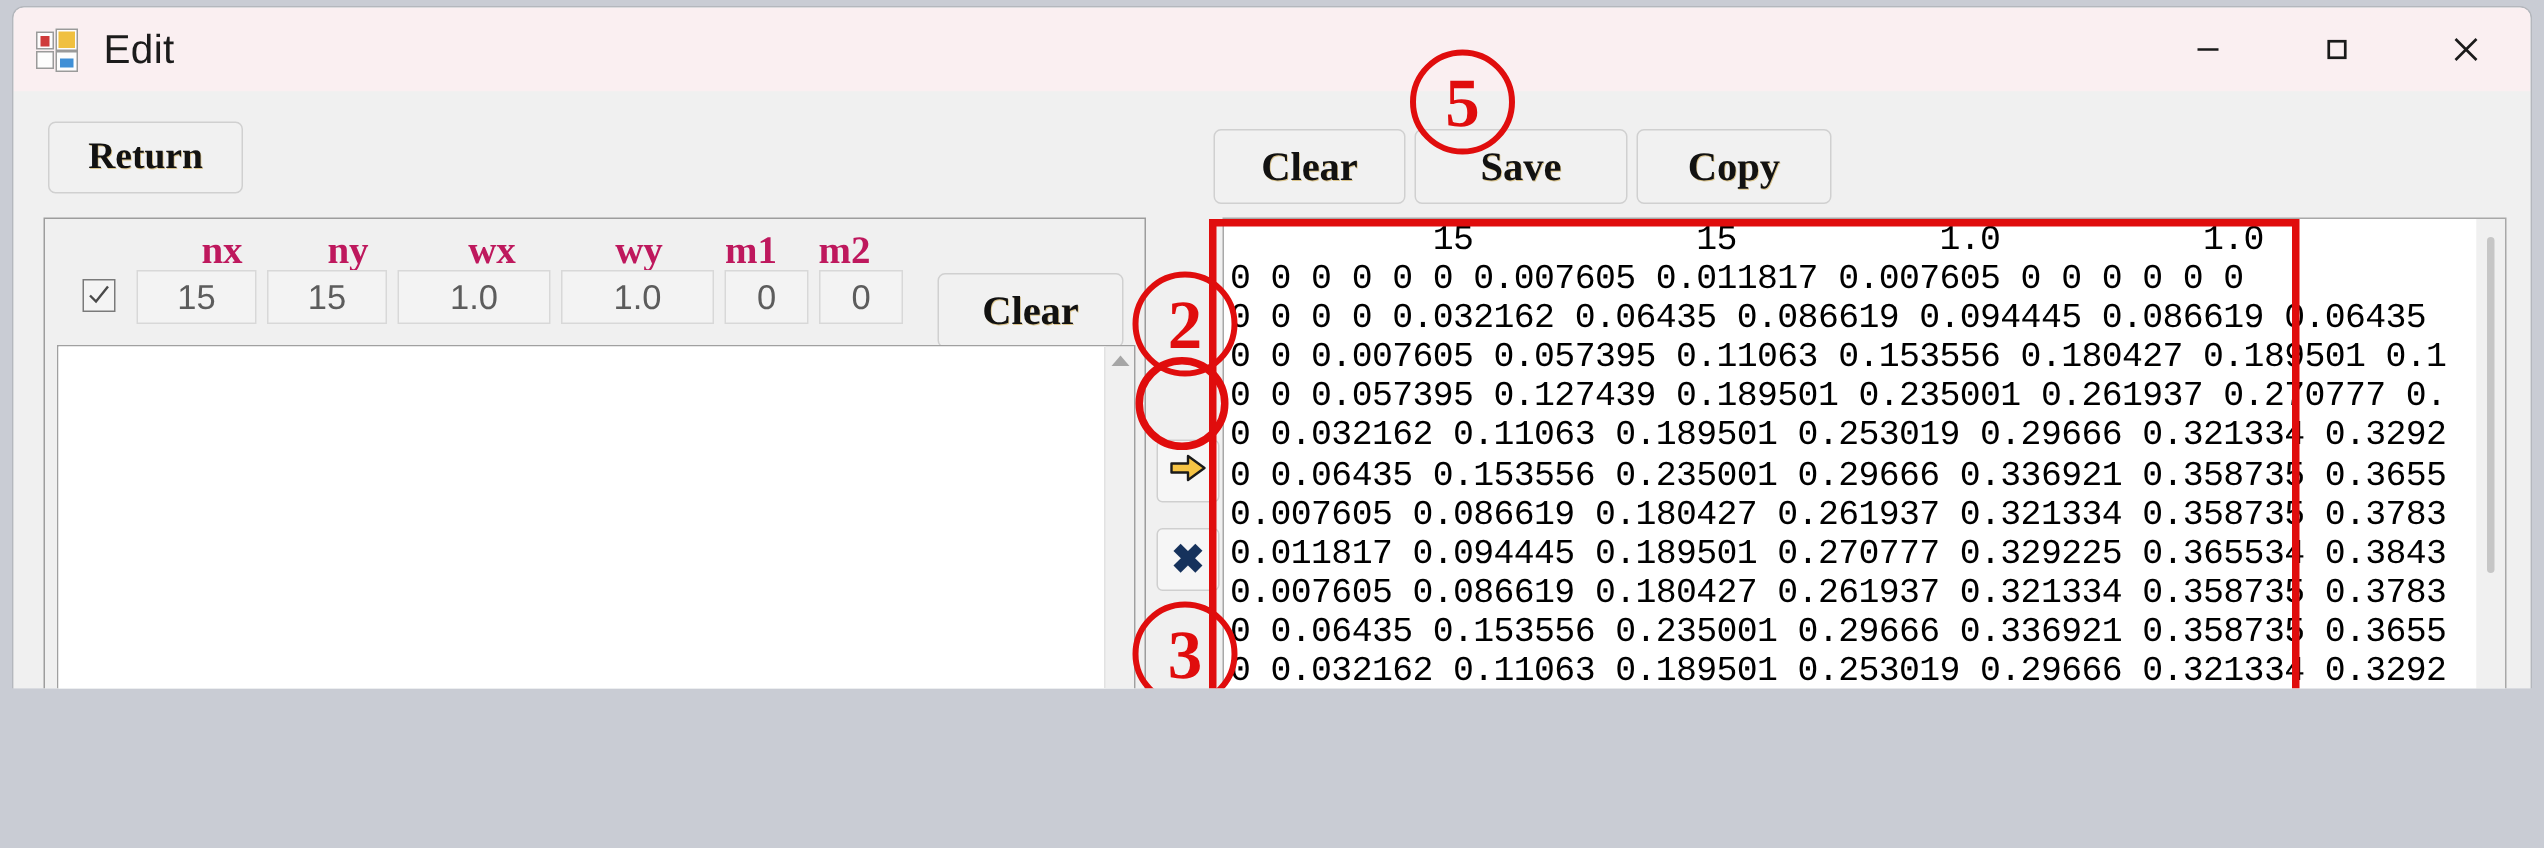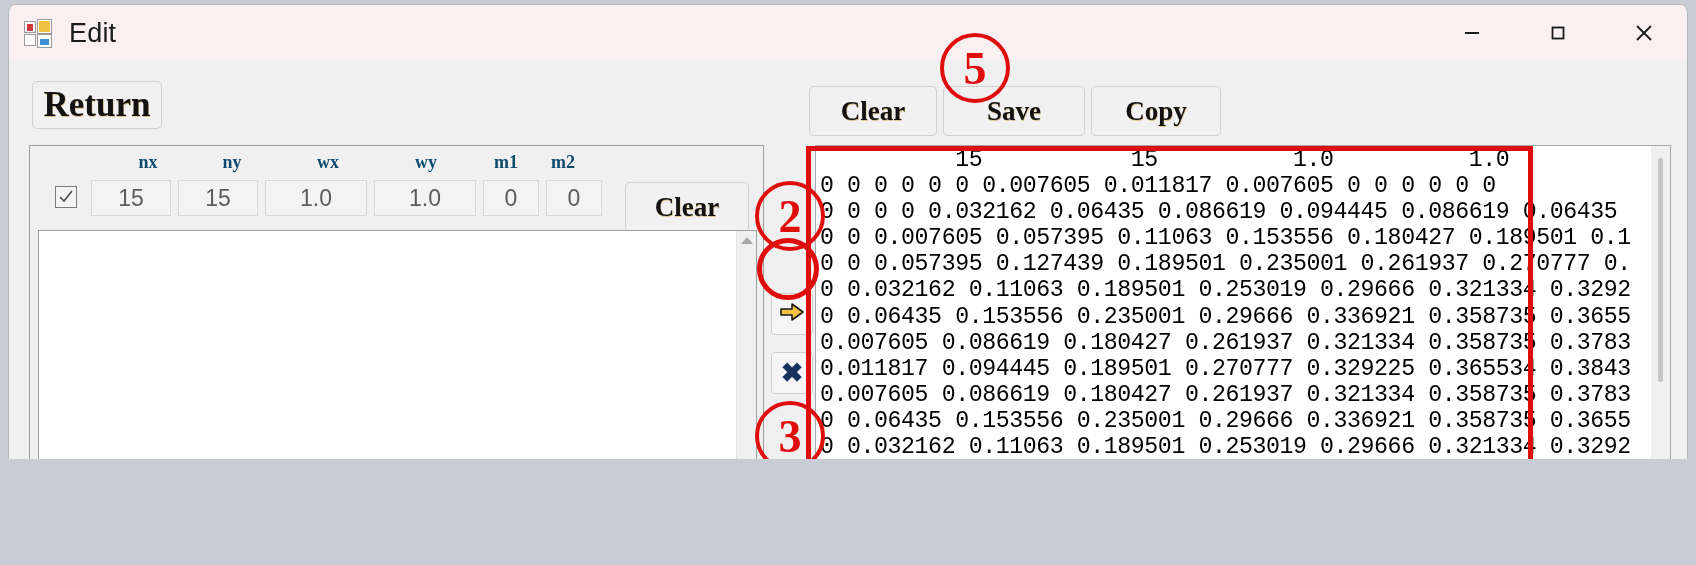--- a/index.html
+++ b/index.html
@@ -107,21 +107,21 @@
     font-weight: bold;
     color: #121212;
     display: flex;
     align-items: center;
     justify-content: center;
     box-sizing: border-box;
     cursor: default;
     text-shadow: 0.5px 0.5px 0 rgba(200,160,60,0.55);
   }
 
-  #return-btn { left: 23px;  top: 20px;  width: 130px; height: 48px; font-size: 35px; }
+  #return-btn { left: 23px;  top: 20px;  width: 130px; height: 48px; font-size: 25px; }
   #clear-right-btn { left: 800px; top: 25px; width: 128px; height: 50px; font-size: 27px; }
   #save-btn  { left: 934px; top: 25px;  width: 142px; height: 50px; font-size: 27px; }
   #copy-btn  { left: 1082px; top: 25px; width: 130px; height: 50px; font-size: 27px; }
 
   
   .left-panel {
     position: absolute;
     left: 20px;
     top: 84px;
     width: 735px;
@@ -134,22 +134,22 @@
     position: absolute;
     top: 6px;
     left: 0;
     width: 100%;
     height: 26px;
   }
   .param-header span {
     position: absolute;
     font-family: "Liberation Serif", serif;
     font-weight: bold;
-    font-size: 18px;
-    color: #0c4a6e;
+    font-size: 26px;
+    color: #be185d;
     text-align: center;
   }
   .param-row {
     position: absolute;
     top: 34px;
     left: 0;
     width: 100%;
     height: 36px;
   }
   .chk {

